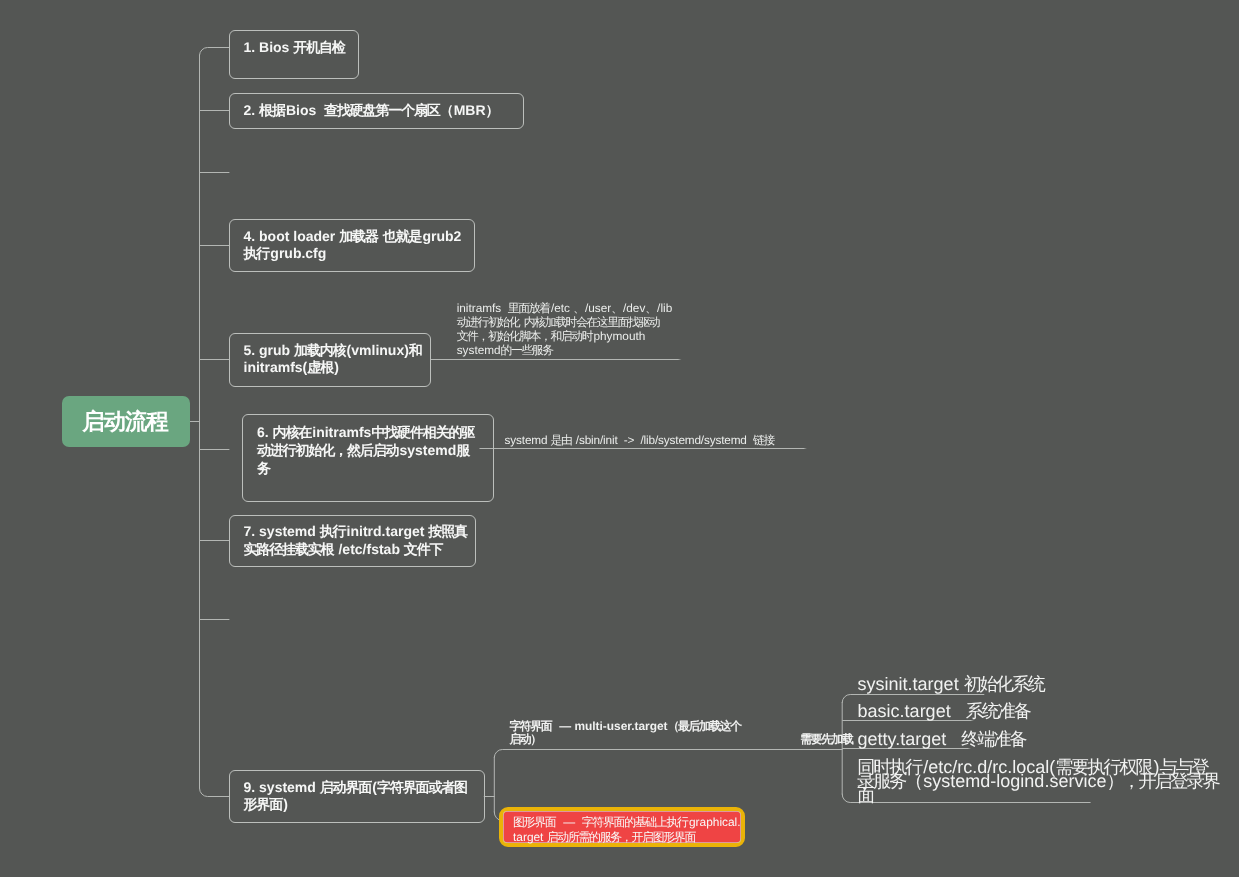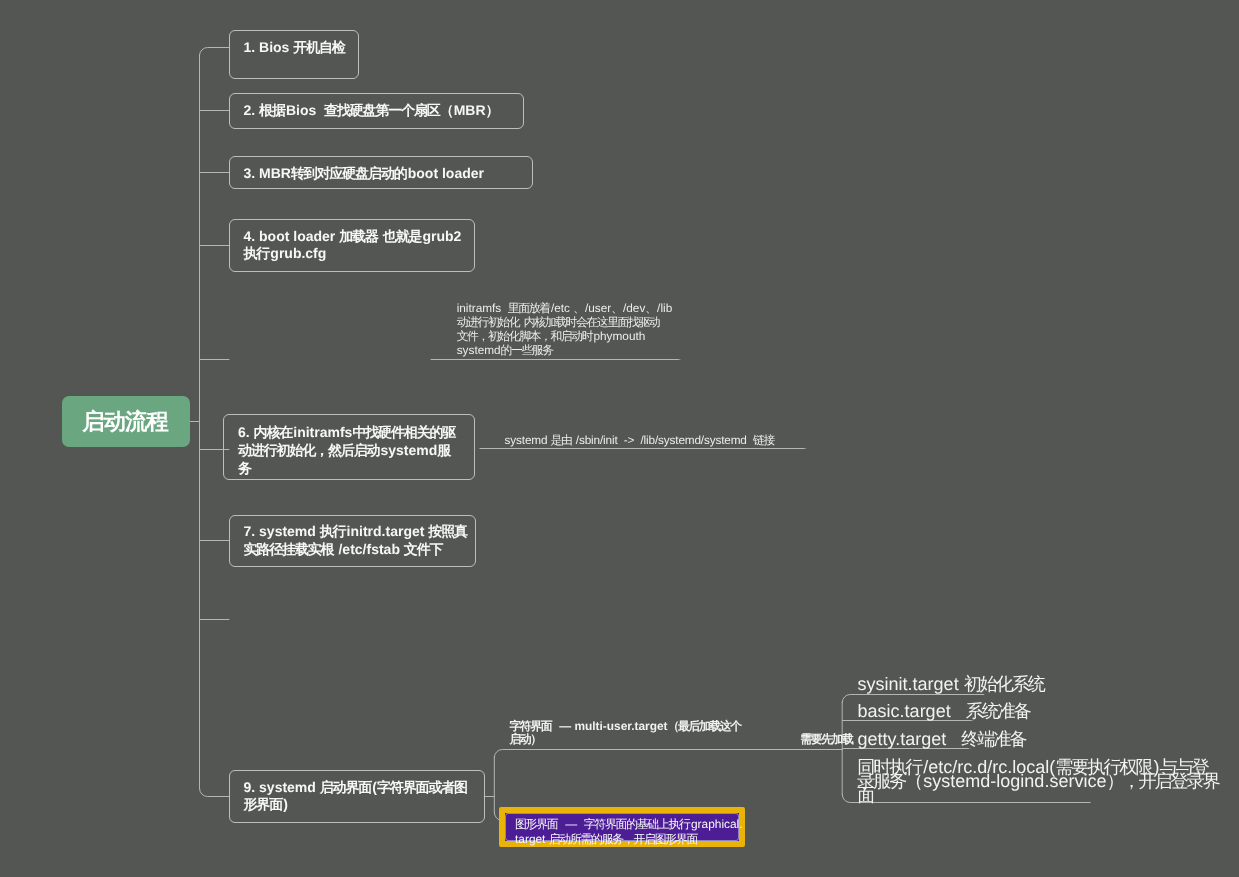--- a/index.html
+++ b/index.html
@@ -33,22 +33,22 @@
   .note{color:#ebedeb;font-size:11.8px;font-weight:normal;letter-spacing:0;}
   .note .cjk{letter-spacing:-1.38px;margin-right:1.38px;}
   .note .ln{display:block;height:14px;line-height:14px;}
   .ifmode{color:#f0f1f0;font-size:11.9px;font-weight:normal;letter-spacing:0;}
   .ifmode .cjk{letter-spacing:-1.45px;margin-right:1.45px;}
   .ifmode .ln{display:block;height:13.7px;line-height:13.7px;font-weight:bold;}
   .tgt{color:#f1f2f1;font-size:18px;font-weight:normal;letter-spacing:0;}
   .tgt .cjk{letter-spacing:-1.95px;margin-right:1.95px;}
   .tgt .ln{display:block;height:13.8px;line-height:13.8px;}
   .sel{
-    border:6px solid #eab308;border-radius:2px;
-    background:#4c1d95;
+    border:4px solid #eab308;border-radius:9px;
+    background:#ef4444;
     color:#f8f9f8;font-size:11.9px;font-weight:normal;letter-spacing:0;
   }
   .sel-inner{position:absolute;left:0;top:0;right:0;bottom:0;
     border:1px solid rgba(205,235,248,0.5);border-radius:3px;pointer-events:none;}
   .sel .ln{display:block;height:14.5px;line-height:14.5px;}
   .sel .cjk{letter-spacing:-1.3px;margin-right:1.3px;}
 </style>
 </head>
 <body>
 
@@ -86,31 +86,32 @@
   </div>
 
   <div class="node boxed" style="left:228.5px;top:29.5px;width:130.5px;height:49px;padding:8px 0 0 14px;">
     <span class="ln">1. Bios <span class="cjk">开机自检</span></span>
   </div>
 
   <div class="node boxed" style="left:228.5px;top:92.5px;width:295.5px;height:36px;padding:8px 0 0 14px;">
     <span class="ln">2. <span class="cjk">根据</span>Bios  <span class="cjk">查找硬盘第一个扇区（</span>MBR<span class="cjk">）</span></span>
   </div>
 
-  <div class="node boxed" style="left:228.5px;top:155.5px;width:304.5px;height:33.5px;padding:8px 0 0 14px;">
-    <span class="ln">3. MBR<span class="cjk">转到对应硬盘启动的</span>boot loader</span>
-  </div>
 
   <div class="node boxed" style="left:228.5px;top:218.5px;width:246.5px;height:53.5px;padding:8px 0 0 14px;">
     <span class="ln">4. boot loader <span class="cjk">加载器</span> <span class="cjk">也就是</span>grub2</span>
     <span class="ln"><span class="cjk">执行</span>grub.cfg</span>
   </div>
 
+  <div class="node boxed" style="left:228.5px;top:332.5px;width:202.5px;height:54px;padding:8px 0 0 14px;">
+    <span class="ln">5. grub <span class="cjk">加载内核</span>(vmlinux)<span class="cjk">和</span></span>
+    <span class="ln">initramfs(<span class="cjk">虚根</span>)</span>
+  </div>
 
-  <div class="node boxed" style="left:223px;top:413.5px;width:251.5px;height:66px;padding:9.3px 0 0 14px;">
+  <div class="node boxed" style="left:242px;top:413.5px;width:251.5px;height:88px;padding:9.3px 0 0 14px;">
     <span class="ln">6. <span class="cjk">内核在</span>initramfs<span class="cjk">中找硬件相关的驱</span></span>
     <span class="ln"><span class="cjk">动进行初始化，然后启动</span>systemd<span class="cjk">服</span></span>
     <span class="ln"><span class="cjk">务</span></span>
   </div>
 
   <div class="node boxed" style="left:228.5px;top:514.5px;width:247.5px;height:52.5px;padding:7.3px 0 0 14px;">
     <span class="ln">7. systemd <span class="cjk">执行</span>initrd.target <span class="cjk">按照真</span></span>
     <span class="ln"><span class="cjk">实路径挂载实根</span> /etc/fstab <span class="cjk">文件下</span></span>
   </div>
 

